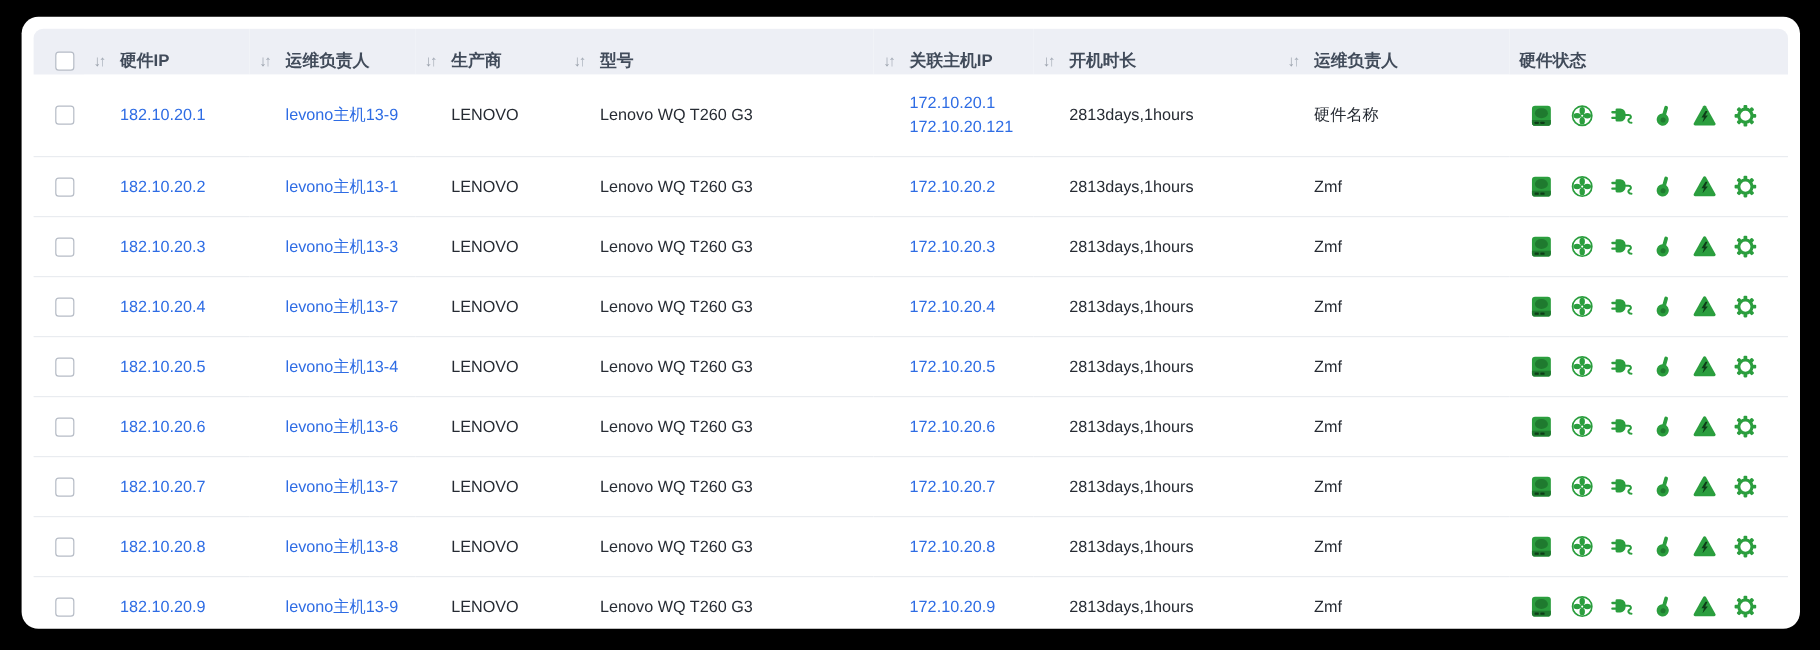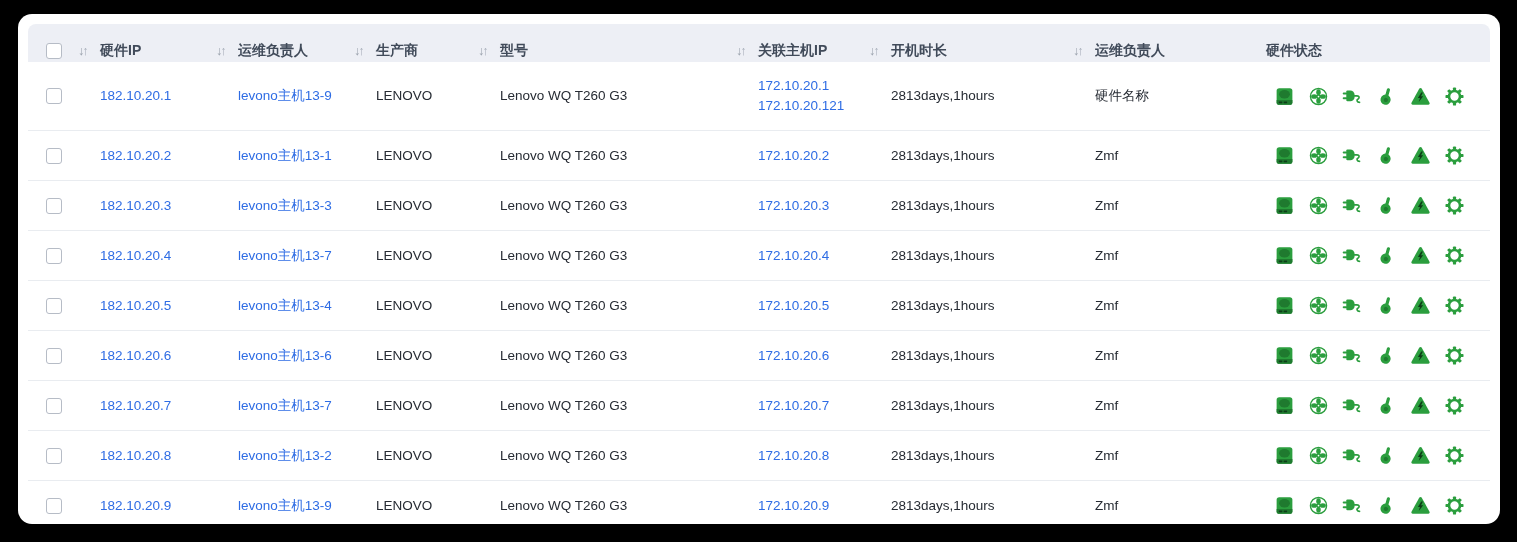--- a/index.html
+++ b/index.html
@@ -691,21 +691,21 @@
                 </svg>
               </span>
             </div>
           </td>
   </tr>
         <tr>
     <td class="td-check">
             <input type="checkbox" style="">
           </td>
     <td><span class="link">182.10.20.8</span></td>
-    <td><span class="link">levono主机13-2</span></td>
+    <td><span class="link">levono主机13-8</span></td>
     <td><span class="txt">LENOVO</span></td>
     <td><span class="txt">Lenovo WQ T260 G3</span></td>
     <td>
             <div>
               <div class="link">172.10.20.8</div>
             </div>
           </td>
     <td><span class="txt">2813days,1hours</span></td>
     <td><span class="txt">Zmf</span></td>
     <td class="td-status">

